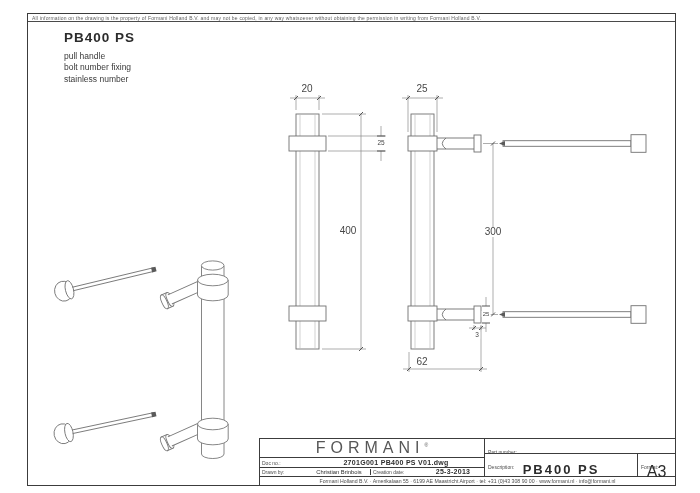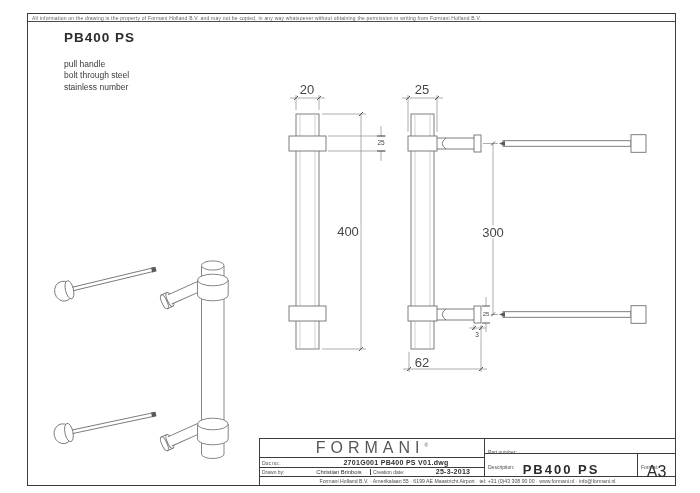--- a/index.html
+++ b/index.html
@@ -11,25 +11,25 @@
   .disclaimer-band {
     position:absolute; left:0; top:0; width:100%; height:8px;
     border-bottom:1px solid #4a4a4a; overflow:hidden;
   }
   .disclaimer-band span {
     display:block; font-size:5px; color:#5f5f5f; white-space:nowrap; padding:1px 0 0 4px;
     letter-spacing:0.2px;
   }
   .product-header { position:absolute; left:36px; top:16px; }
   .product-title { font-size:13.5px; font-weight:600; letter-spacing:1px; color:#2c2c2c; }
-  .product-desc { margin-top:14px; font-size:8.5px; line-height:1.35; color:#3a3a3a; }
+  .product-desc { margin-top:6px; font-size:8.5px; line-height:1.35; color:#3a3a3a; }
   .drawing-svg { position:absolute; left:0; top:0; width:649px; height:473px; }
   .dim {
     position:absolute; transform:translate(-50%,-50%);
-    font-size:13px; color:#474747; background:#fff; padding:0 1px; line-height:1;
+    font-size:10px; color:#474747; background:#fff; padding:0 1px; line-height:1;
   }
   .dim.small { font-size:6.5px; }
   .dim.tiny { font-size:6px; }
   .dim.nobg { background:transparent; }
 
   
   .title-block {
     position:absolute; left:231px; top:424px; right:0; bottom:0;
     border-top:1.2px solid #3c3c3c; border-left:1.2px solid #3c3c3c;
     display:flex; flex-direction:column; background:#fff;
@@ -66,21 +66,21 @@
 <div class="sheet">
 
   <div class="disclaimer-band">
     <span>All information on the drawing is the property of Formani Holland B.V. and may not be copied, in any way whatsoever without obtaining the permission in writing from Formani Holland B.V.</span>
   </div>
 
   <div class="product-header">
     <div class="product-title">PB400 PS</div>
     <div class="product-desc">
       <div>pull handle</div>
-      <div>bolt through steel</div>
+      <div>bolt number fixing</div>
       <div>stainless number</div>
     </div>
   </div>
 
   <svg class="drawing-svg" viewBox="0 0 649 473" xmlns="http://www.w3.org/2000/svg">
 
     <g stroke="#787878" stroke-width="0.9" fill="none">
 
       <g transform="rotate(-13.5 128 255)">
         <ellipse cx="33" cy="255" rx="9" ry="10" fill="#fff"></ellipse>

